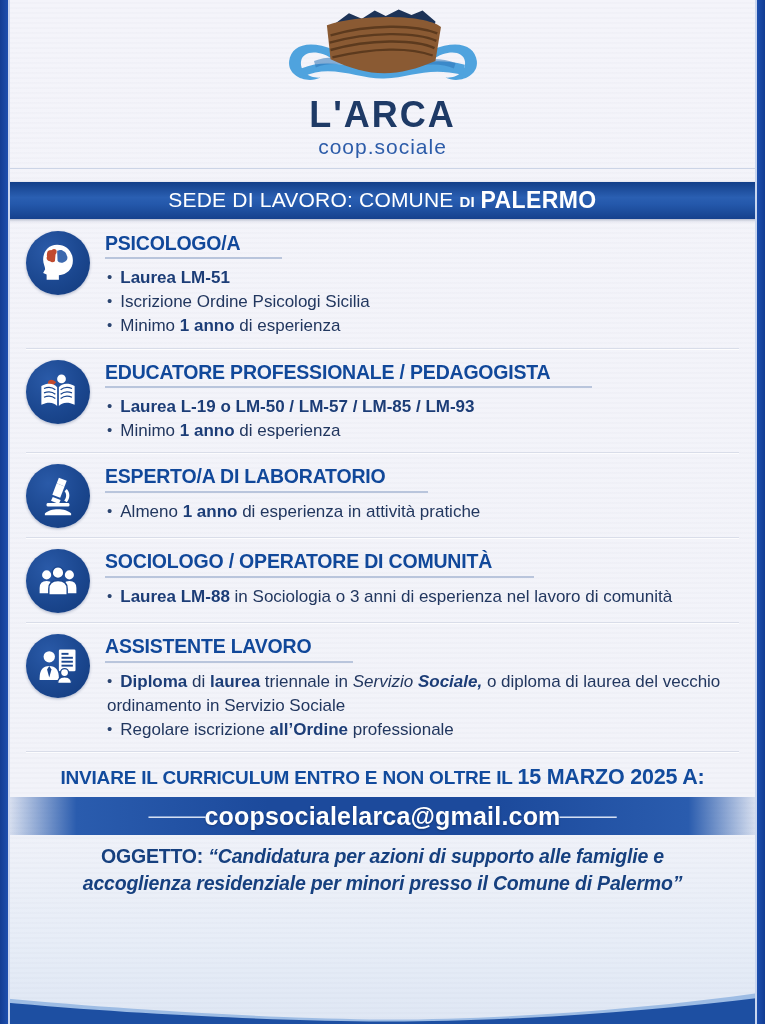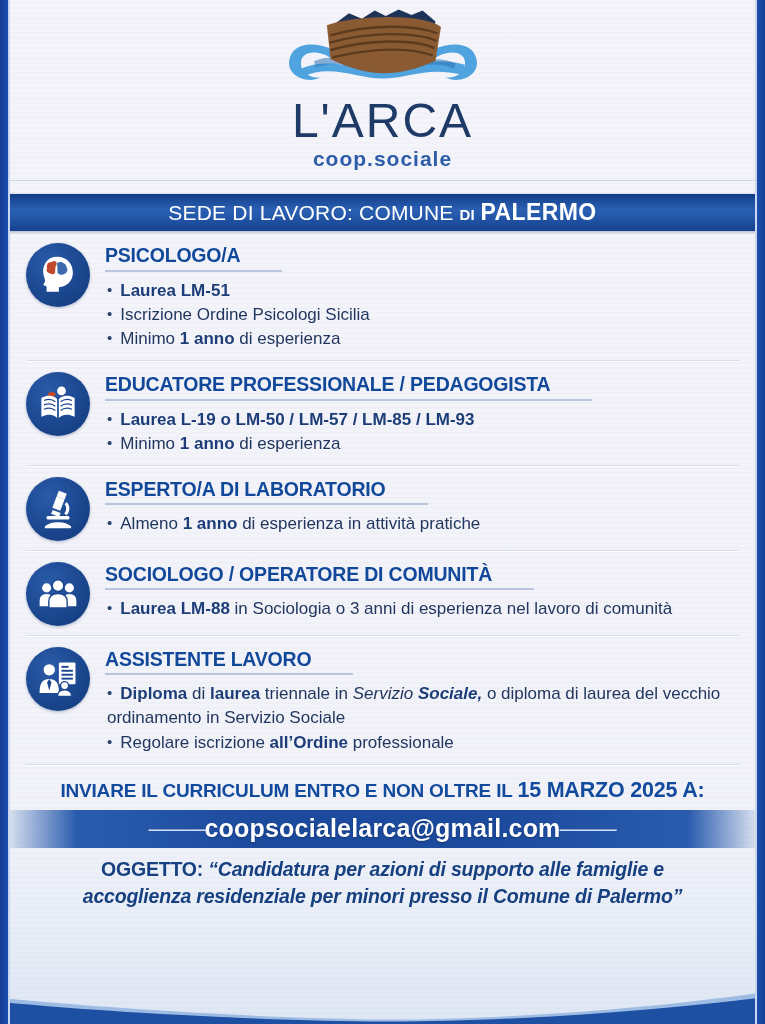--- a/index.html
+++ b/index.html
@@ -9,22 +9,22 @@
       repeating-linear-gradient(0deg, rgba(30,40,90,0.015) 0 2px, rgba(255,255,255,0) 2px 5px),
       linear-gradient(180deg,#f4f4fa 0%,#f2f3f9 78%,#e7edf7 92%,#dfe7f4 100%);
     font-family:"Liberation Sans","DejaVu Sans",sans-serif;
     color:#22375f;
   }
   .stripe{position:absolute;top:0;bottom:0;width:8px;background:linear-gradient(90deg,#123d93,#1d4fae);z-index:5;}
   .stripe.left{left:0;border-right:2px solid #c9d6ef;}
   .stripe.right{right:0;background:linear-gradient(90deg,#1d4fae,#123d93);border-left:2px solid #c9d6ef;}
 
   header{ text-align:center;padding-top:4px; }
-  .logo-name{font-size:48px;font-weight:400;letter-spacing:2px;color:#1e3a66;line-height:1.05;margin-top:-4px;}
-  .logo-tagline{font-size:21px;font-weight:700;letter-spacing:1px;color:#2d5ca9;margin-top:1px;}
+  .logo-name{font-size:36px;font-weight:700;letter-spacing:2px;color:#1e3a66;line-height:1.05;margin-top:-4px;}
+  .logo-tagline{font-size:21px;font-weight:400;letter-spacing:1px;color:#2d5ca9;margin-top:1px;}
 
   .rule-full{border:0;border-top:1px solid #ccd4e6;margin:9px 0 0 10px;width:745px;}
   .titles{text-align:center;}
   .title-main{margin:11px 0 0;font-size:35px;font-weight:800;letter-spacing:-0.5px;color:#1552a3;line-height:1.05;}
   .title-sub{margin:3px 0 0;font-size:27px;font-weight:800;letter-spacing:-0.3px;color:#1552a3;line-height:1.1;}
   .rule-short{border:0;border-top:1px solid #c3cee2;width:440px;margin:9px auto 7px;}
   .title-tagline{font-size:21px;font-weight:700;color:#1552a3;line-height:1.35;letter-spacing:-0.2px;}
 
   .banner{
     display:flex;align-items:center;justify-content:center;

